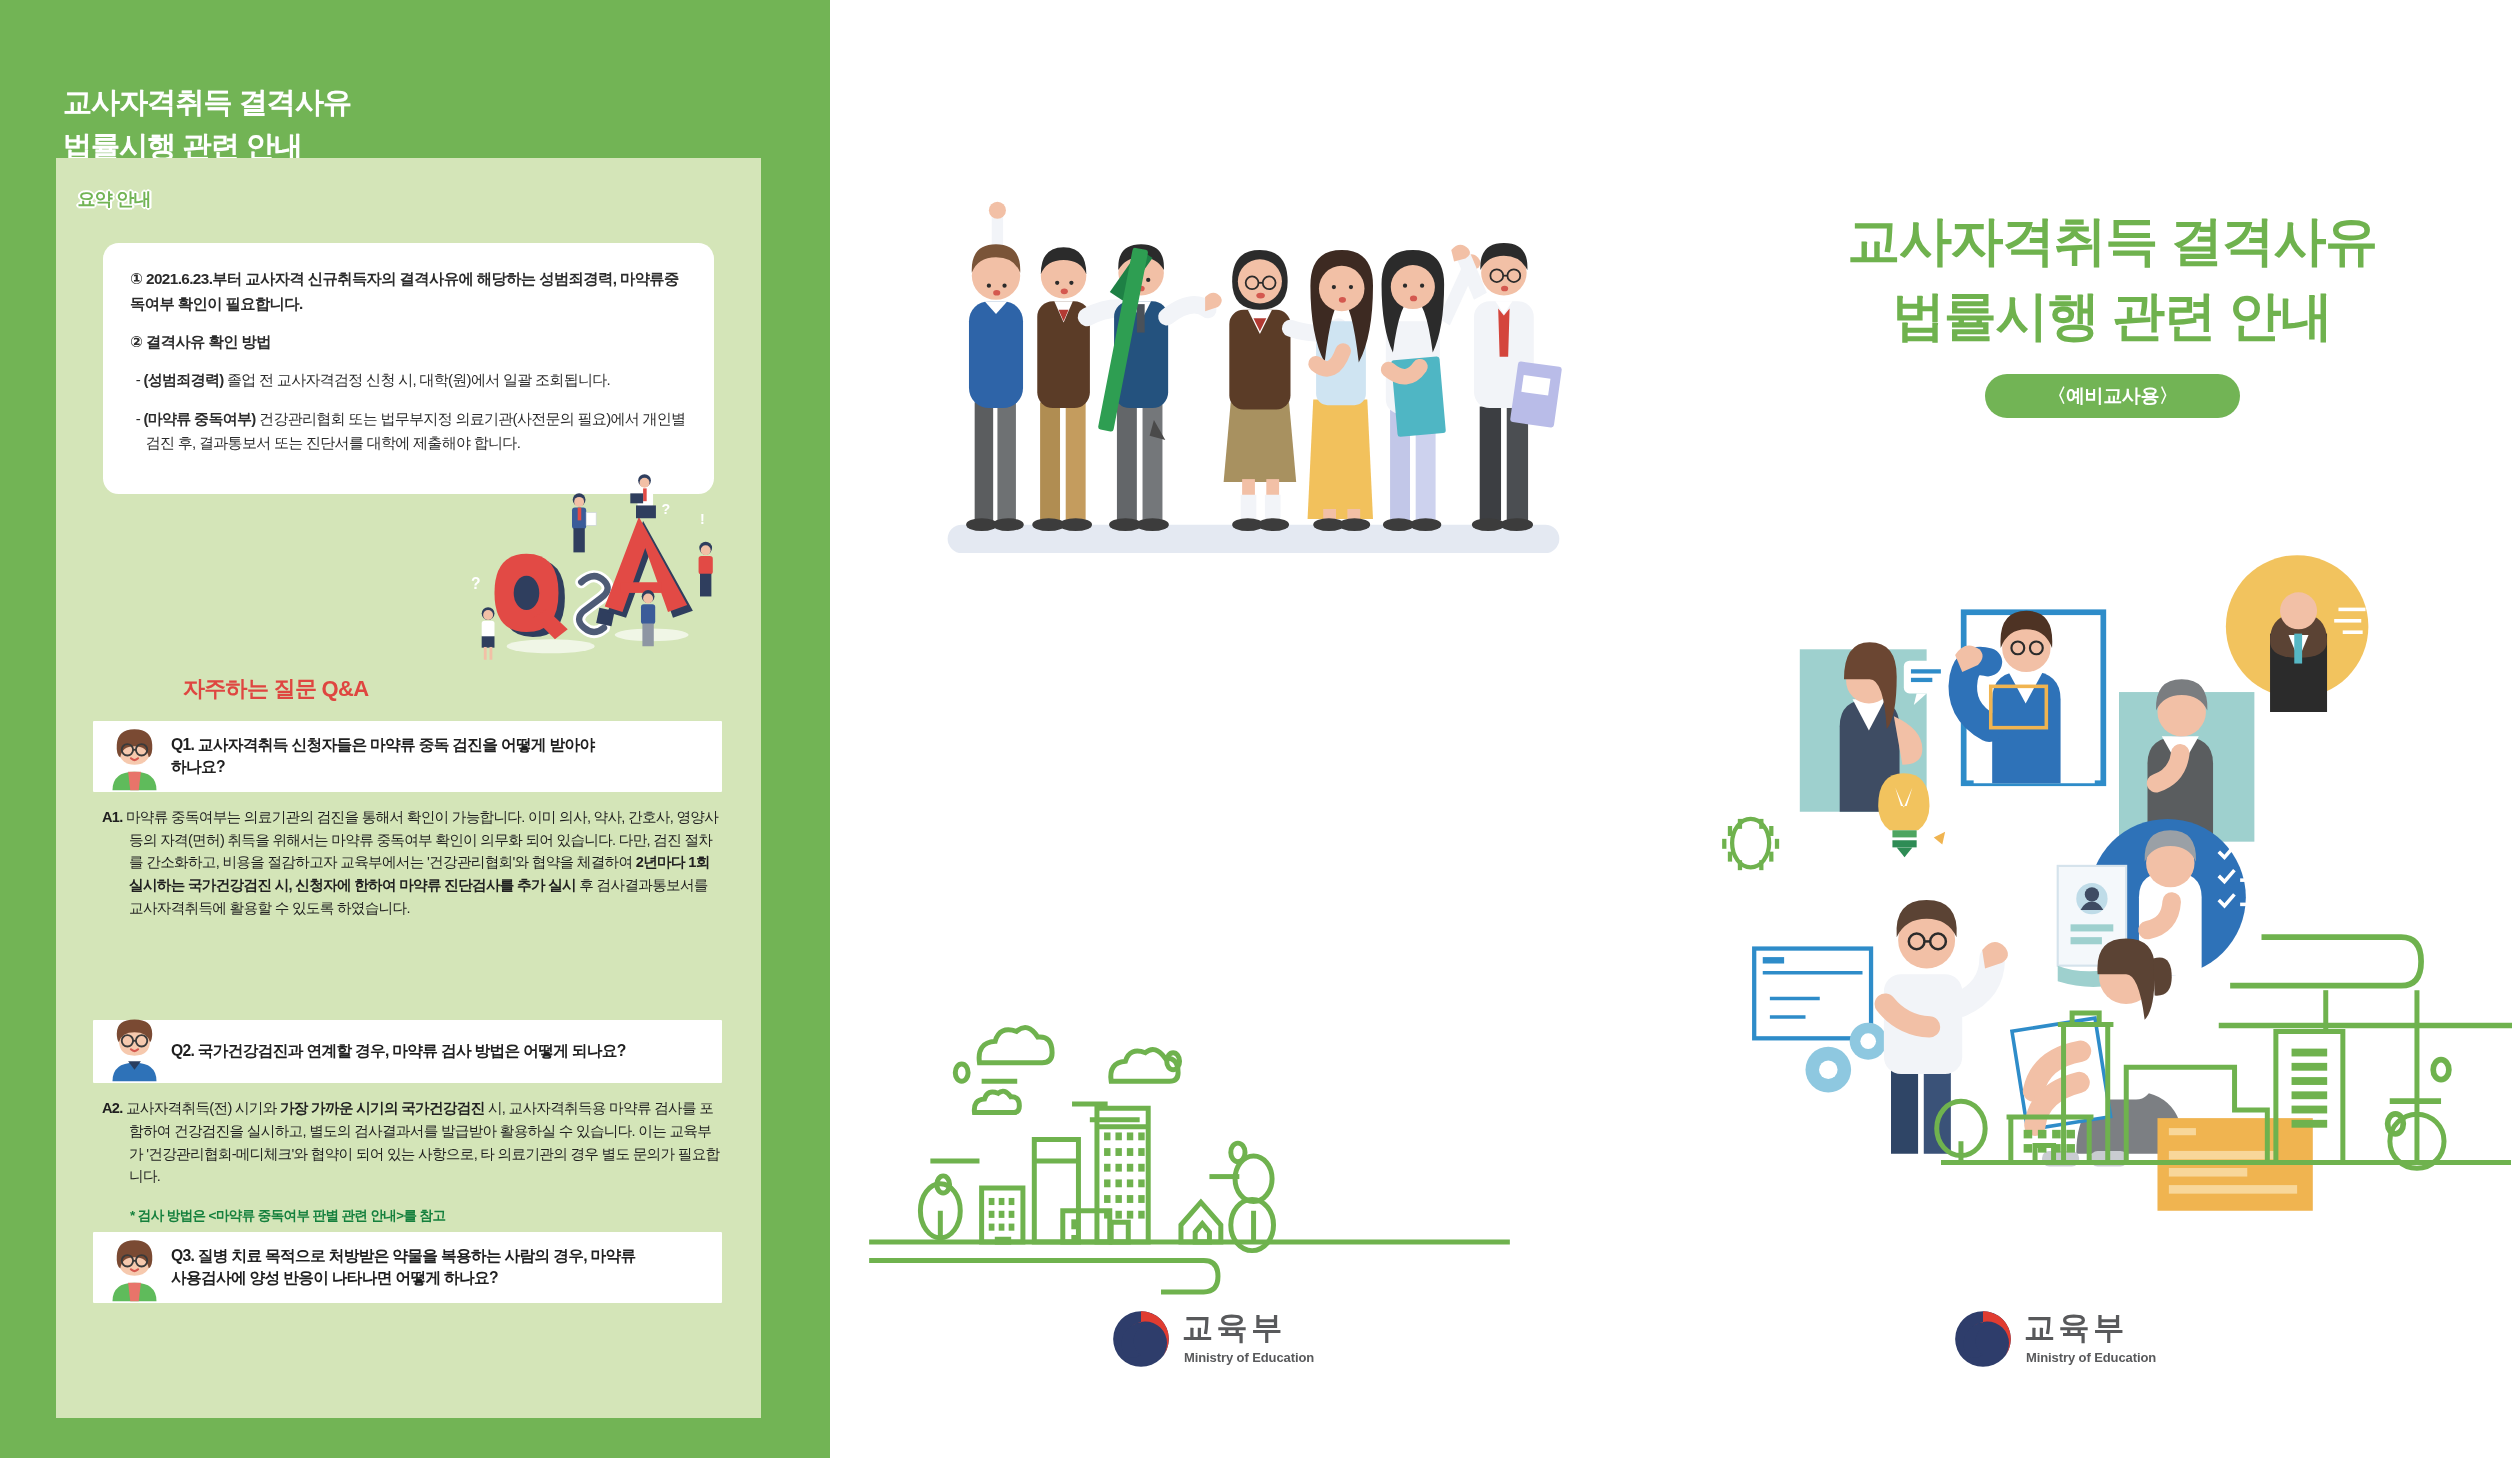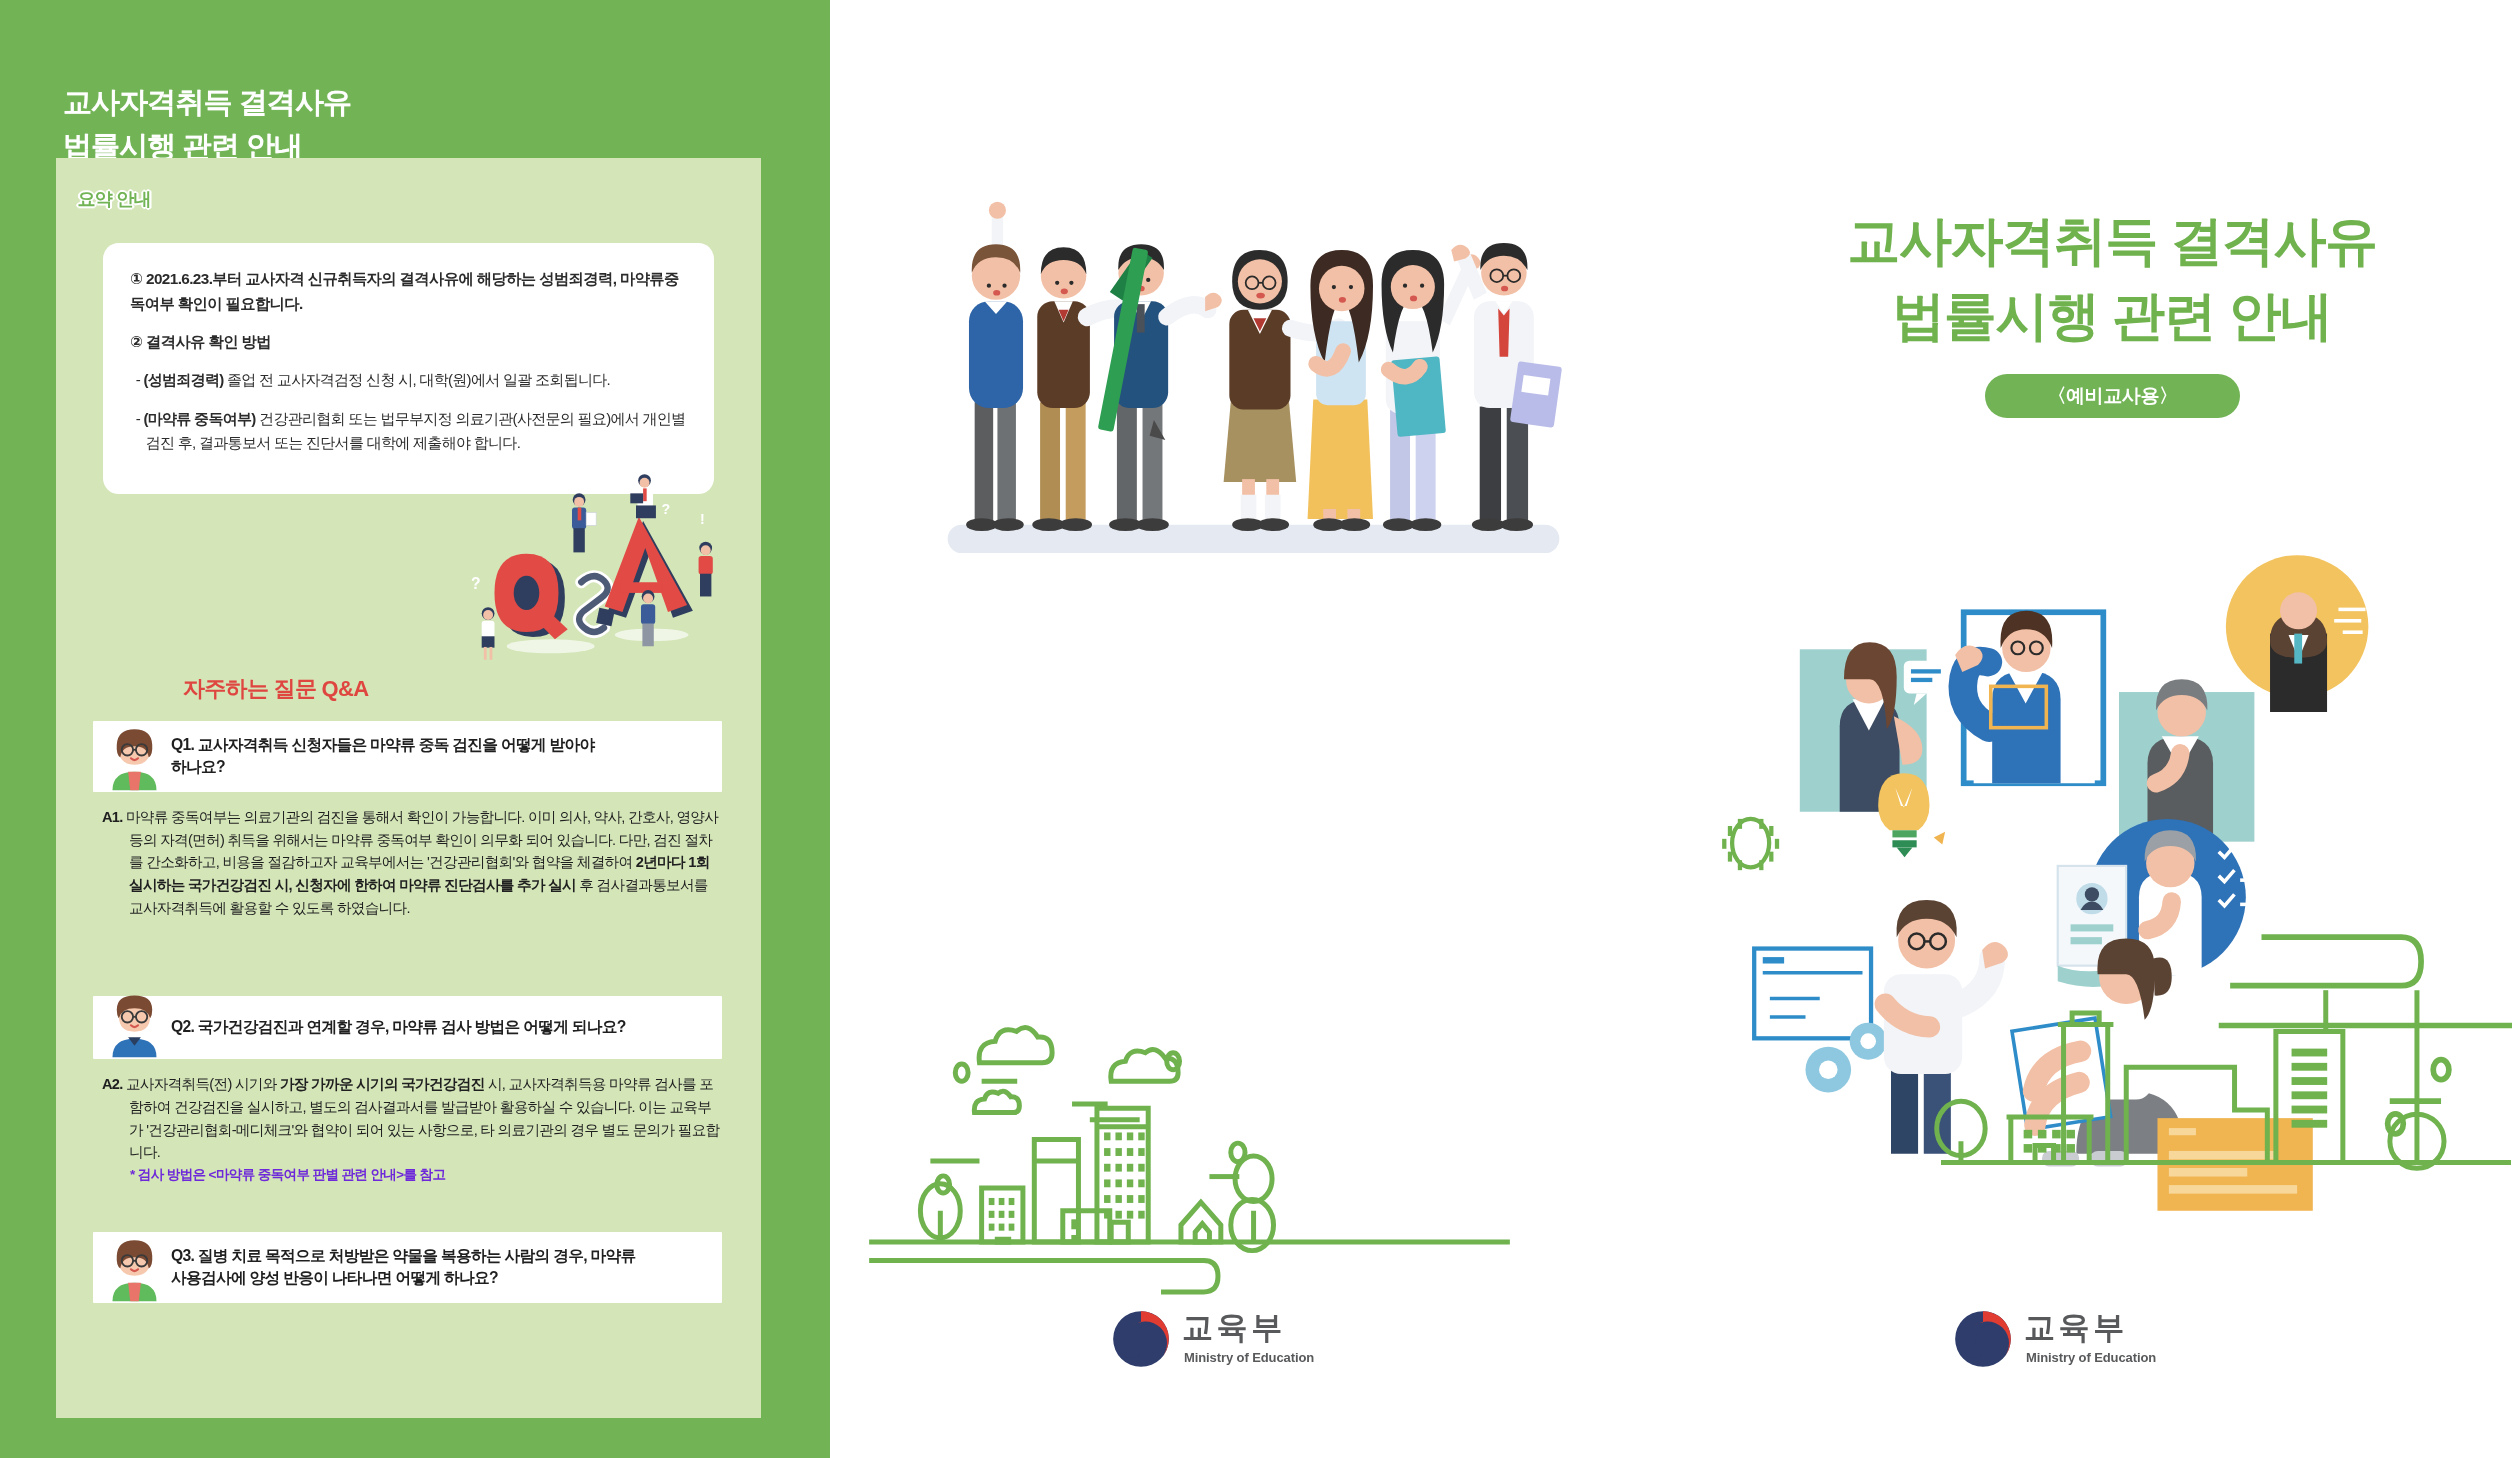--- a/index.html
+++ b/index.html
@@ -85,21 +85,21 @@
     font-size: 15.7px; font-weight: bold; color: #1F1F1F;
     line-height: 1.42; letter-spacing: -0.7px; white-space: pre-line;
   }
   .avatar { position: absolute; left: 11.4px; bottom: 0px; width: 61px; height: 66px; }
   .a-text {
     margin-top: 14.2px; padding-left: 36px;
     font-size: 14.6px; color: #1F1F1F; line-height: 1.56; letter-spacing: -0.7px;
     text-indent: -27px;
   }
   .a-text b { font-weight: bold; }
-  .a-note { margin-top: 2px; padding-left: 37px; color: #6d28d9; font-size: 13.5px;
+  .a-note { margin-top: 19px; padding-left: 37px; color: #15803d; font-size: 13.5px;
             font-weight: bold; letter-spacing: -0.6px; }
 
   
   .right-page { position: absolute; left: 830px; top: 0; width: 1682px; height: 1458px; background:#fff; }
 
   .hero-title {
     position: absolute; left: 926px; top: 203px;
     width: 712px; text-align: center;
     color: #6FB24E;
     font-size: 53px; font-weight: bold; line-height: 1.42;
@@ -255,21 +255,21 @@
               <line x1="41" y1="33" x2="45" y2="33" stroke="#3A3A3A" stroke-width="2.6"></line>
               <path d="M38 45 q5 5 10 0" stroke="#D4584F" stroke-width="3" fill="none" stroke-linecap="round"></path>
             </svg>
           </span>
           <span class="q-text">Q1. 교사자격취득 신청자들은 마약류 중독 검진을 어떻게 받아야
       하나요?</span>
         </div>
         <div class="a-text"><b>A1.</b><span> 마약류 중독여부는 의료기관의 검진을 통해서 확인이 가능합니다. 이미 의사, 약사, 간호사, 영양사 등의 자격(면허) 취득을 위해서는 마약류 중독여부 확인이 의무화 되어 있습니다. 다만, 검진 절차를 간소화하고, 비용을 절감하고자 교육부에서는 '건강관리협회'와 협약을 체결하여 </span><b>2년마다 1회 실시하는 국가건강검진 시, 신청자에 한하여 마약류 진단검사를 추가 실시</b><span> 후 검사결과통보서를 교사자격취득에 활용할 수 있도록 하였습니다.</span></div>
       </div>
 
-      <div class="q-block" style="top:838px;">
+      <div class="q-block" style="top:862px;">
         <div class="q-bubble" style="min-height:63px;">
           <span class="avatar">
             <svg width="61" height="66" viewBox="0 0 86 92">
               <path d="M12 90 q0 -26 31 -26 q31 0 31 26z" fill="#2E72B8"></path>
               <path d="M34 62 h18 l-9 12z" fill="#2A3E60"></path>
               <path d="M43 8 q-22 0 -22 24 q0 22 22 22 q22 0 22 -22 q0 -24 -22 -24z" fill="#F6C9AE"></path>
               <path d="M43 3 q-25 0 -25 20 q0 8 3 12 q4 -14 22 -14 q18 0 22 14 q3 -4 3 -12 q0 -20 -25 -20z" fill="#7A4A33"></path>
               <circle cx="33" cy="33" r="8" fill="none" stroke="#3A3A3A" stroke-width="2.6"></circle>
               <circle cx="53" cy="33" r="8" fill="none" stroke="#3A3A3A" stroke-width="2.6"></circle>
               <line x1="41" y1="33" x2="45" y2="33" stroke="#3A3A3A" stroke-width="2.6"></line>

